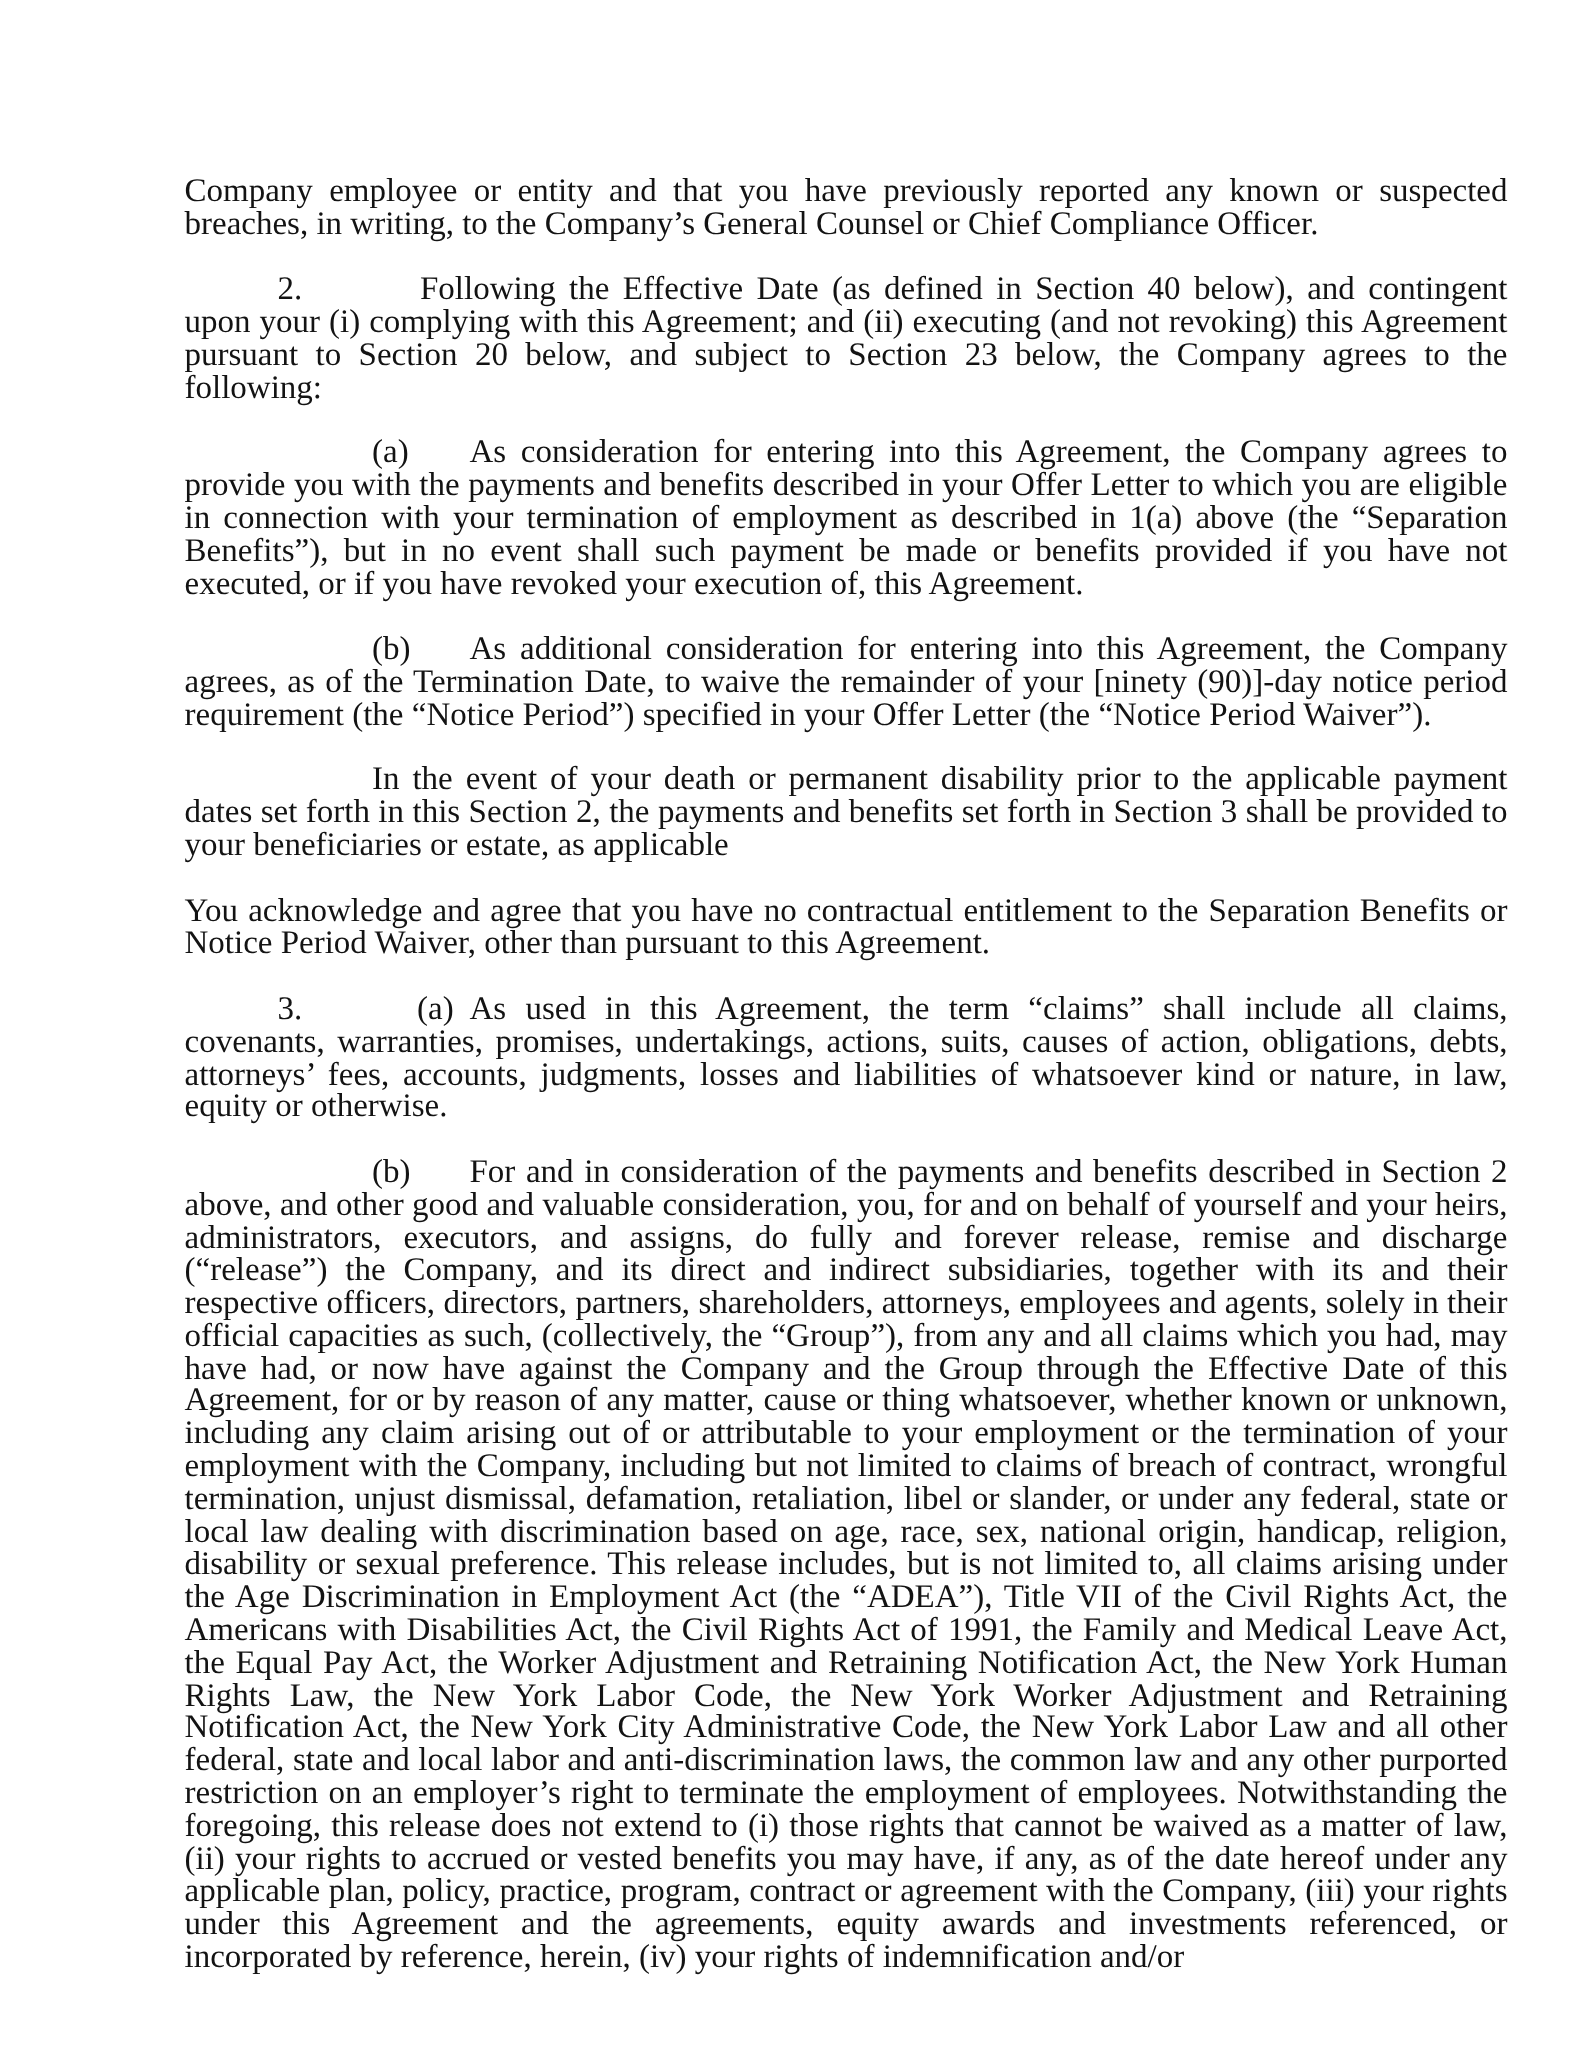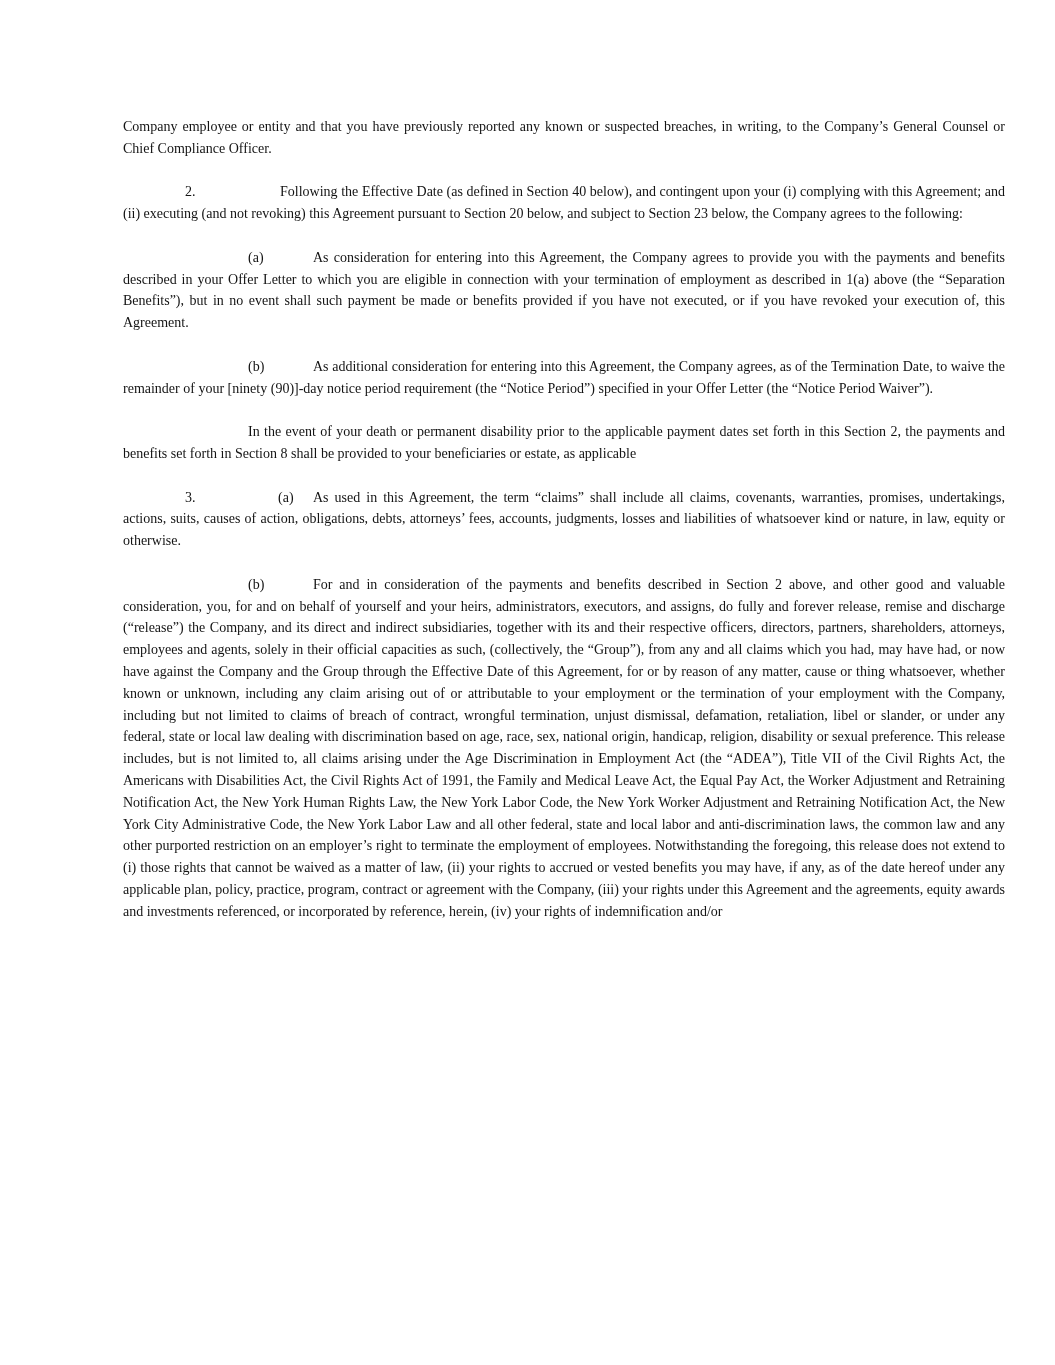--- a/index.html
+++ b/index.html
@@ -9,21 +9,21 @@
   }
   .page {
     position: relative;
     width: 1055px;
     height: 1365px;
     margin: 0 auto;
     background: #ffffff;
     box-sizing: border-box;
     padding: 116px 50px 0 123px;
     font-family: "Liberation Serif", "DejaVu Serif", serif;
-    font-size: 14px;
+    font-size: 22px;
     line-height: 21.8px;
     color: #131313;
     overflow: hidden;
   }
   .para {
     margin: 0 0 21.8px 0;
     text-align: justify;
   }
   .para:last-child {
     margin-bottom: 16px;
@@ -60,20 +60,21 @@
 <div class="page">
 
   <p class="para"><span>Company employee or entity and that you have previously reported any known or suspected breaches, in writing, to the Company’s General Counsel or Chief Compliance Officer.</span></p>
 
   <p class="para indent-sec"><span class="num-box">2.</span><span>Following the Effective Date (as defined in Section 40 below), and contingent upon your (i) complying with this Agreement; and (ii) executing (and not revoking) this Agreement pursuant to Section 20 below, and subject to Section 23 below, the Company agrees to the following:</span></p>
 
   <p class="para indent-sub"><span class="label-box">(a)</span><span>As consideration for entering into this Agreement, the Company agrees to provide you with the payments and benefits described in your Offer Letter to which you are eligible  in connection with your termination of employment as described in 1(a) above (the “</span><span class="defined-term">Separation Benefits</span><span>”), but in no event shall such payment be made or benefits provided if you have not executed, or if you have revoked your execution of, this Agreement.</span></p>
 
   <p class="para indent-sub"><span class="label-box">(b)</span><span>As additional consideration for entering into this Agreement, the Company agrees, as of the Termination Date, to waive the remainder of your [ninety (90)]-day notice period requirement (the “</span><span class="defined-term">Notice Period</span><span>”) specified in your Offer Letter (the “</span><span class="defined-term">Notice Period Waiver</span><span>”).</span></p>
 
-  <p class="para indent-sub"><span>In the event of your death or permanent disability prior to the applicable payment dates set forth in this Section 2, the payments and benefits set forth in Section 8 shall be provided to your beneficiaries or estate, as applicable</span></p>
+  <p class="para indent-sub"><span>In the event of your death or permanent disability prior to the applicable payment dates set forth in this Section 2, the payments and benefits set forth in Section 3 shall be provided to your beneficiaries or estate, as applicable</span></p>
 
+  <p class="para"><span>You acknowledge and agree that you have no contractual entitlement to the Separation Benefits or Notice Period Waiver, other than pursuant to this Agreement.</span></p>
 
   <p class="para indent-sec"><span class="num-box-3">3.</span><span class="label-box-narrow">(a)</span><span>As used in this Agreement, the term “</span><span class="defined-term">claims</span><span>” shall include all claims, covenants, warranties, promises, undertakings, actions, suits, causes of action, obligations, debts, attorneys’ fees, accounts, judgments, losses and liabilities of whatsoever kind or nature, in law, equity or otherwise.</span></p>
 
   <p class="para indent-sub"><span class="label-box">(b)</span><span>For and in consideration of the payments and benefits described in Section 2 above, and other good and valuable consideration, you, for and on behalf of yourself and your heirs, administrators, executors, and assigns, do fully and forever release, remise and discharge (“</span><span class="defined-term">release</span><span>”) the Company, and its direct and indirect subsidiaries, together with its and their respective officers, directors, partners, shareholders, attorneys, employees and agents, solely in their official capacities as such, (collectively, the “</span><span class="defined-term">Group</span><span>”), from any and all claims which you had, may have had, or now have against the Company and the Group through the Effective Date of this Agreement, for or by reason of any matter, cause or thing whatsoever, whether known or unknown, including any claim arising out of or attributable to your employment or the termination of your employment with the Company, including but not limited to claims of breach of contract, wrongful termination, unjust dismissal, defamation, retaliation, libel or slander, or under any federal, state or local law dealing with discrimination based on age, race, sex, national origin, handicap, religion, disability or sexual preference. This release includes, but is not limited to, all claims arising under the Age Discrimination in Employment Act (the “</span><span class="defined-term">ADEA</span><span>”), Title VII of the Civil Rights Act, the Americans with Disabilities Act, the Civil Rights Act of 1991, the Family and Medical Leave Act, the Equal Pay Act, the Worker Adjustment and Retraining Notification Act, the New York Human Rights Law, the New York Labor Code, the New York Worker Adjustment and Retraining Notification Act, the New York City Administrative Code, the New York Labor Law and all other federal, state and local labor and anti-discrimination laws, the common law and any other purported restriction on an employer’s right to terminate the employment of employees.  Notwithstanding the foregoing, this release does not extend to (i) those rights that cannot be waived as a matter of law, (ii) your rights to accrued or vested benefits you may have, if any, as of the date hereof under any applicable plan, policy, practice, program, contract or agreement with the Company, (iii) your rights under this Agreement and the agreements, equity awards and investments referenced, or incorporated by reference, herein, (iv) your rights of indemnification and/or</span></p>
 
 </div>
 
 </body></html>

